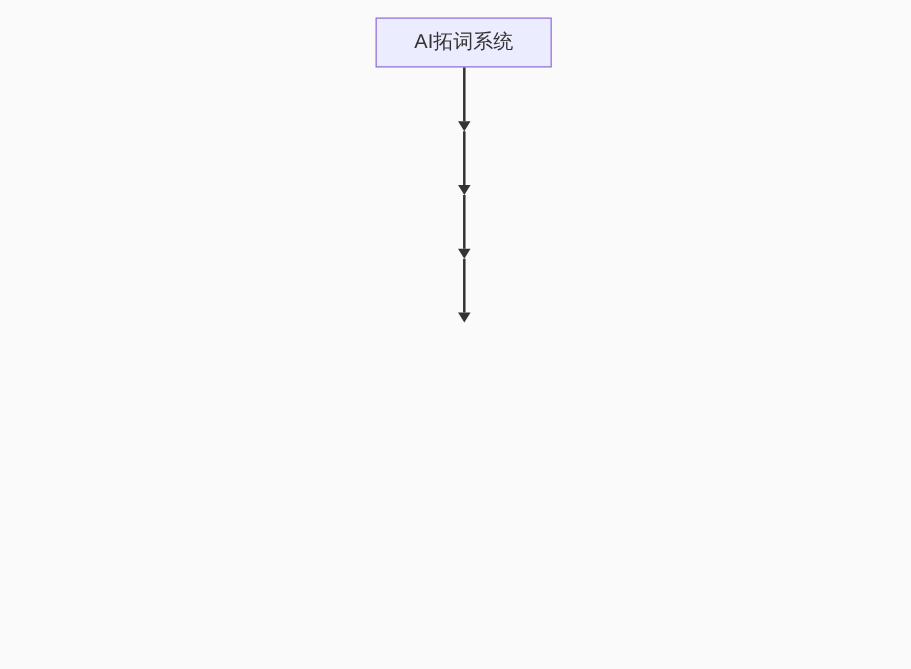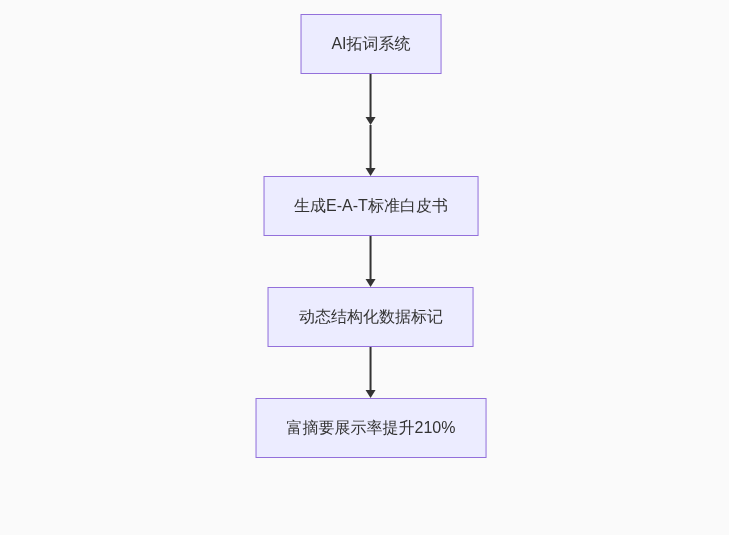--- a/index.html
+++ b/index.html
@@ -18,21 +18,21 @@
     position: absolute;
     top: 14px;
     left: 371px;
     transform: translateX(-50%);
     display: flex;
     flex-direction: column;
     align-items: center;
   }
   .flow-node {
     box-sizing: border-box;
-    height: 60px;
+    height: 40px;
     padding: 0 30px;
     display: flex;
     align-items: center;
     justify-content: center;
     white-space: nowrap;
     background: var(--node-fill, #ECECFF);
     border: 1px solid var(--node-border, #9370DB);
     color: var(--node-text, #333333);
     font-size: 16px;
     line-height: 1;
@@ -70,34 +70,25 @@
     <div class="arrow-line"></div>
     <div class="arrowhead"></div>
   </div>
 
 
   <div class="flow-connector">
     <div class="arrow-line"></div>
     <div class="arrowhead"></div>
   </div>
 
-  <div class="flow-node">
-    <span class="flow-node-label">生成E-A-T标准白皮书</span>
-  </div>
 
   <div class="flow-connector">
     <div class="arrow-line"></div>
     <div class="arrowhead"></div>
   </div>
 
-  <div class="flow-node">
-    <span class="flow-node-label">动态结构化数据标记</span>
-  </div>
 
   <div class="flow-connector">
     <div class="arrow-line"></div>
     <div class="arrowhead"></div>
   </div>
 
-  <div class="flow-node">
-    <span class="flow-node-label">富摘要展示率提升210%</span>
-  </div>
 </div>
 
 </body></html>

